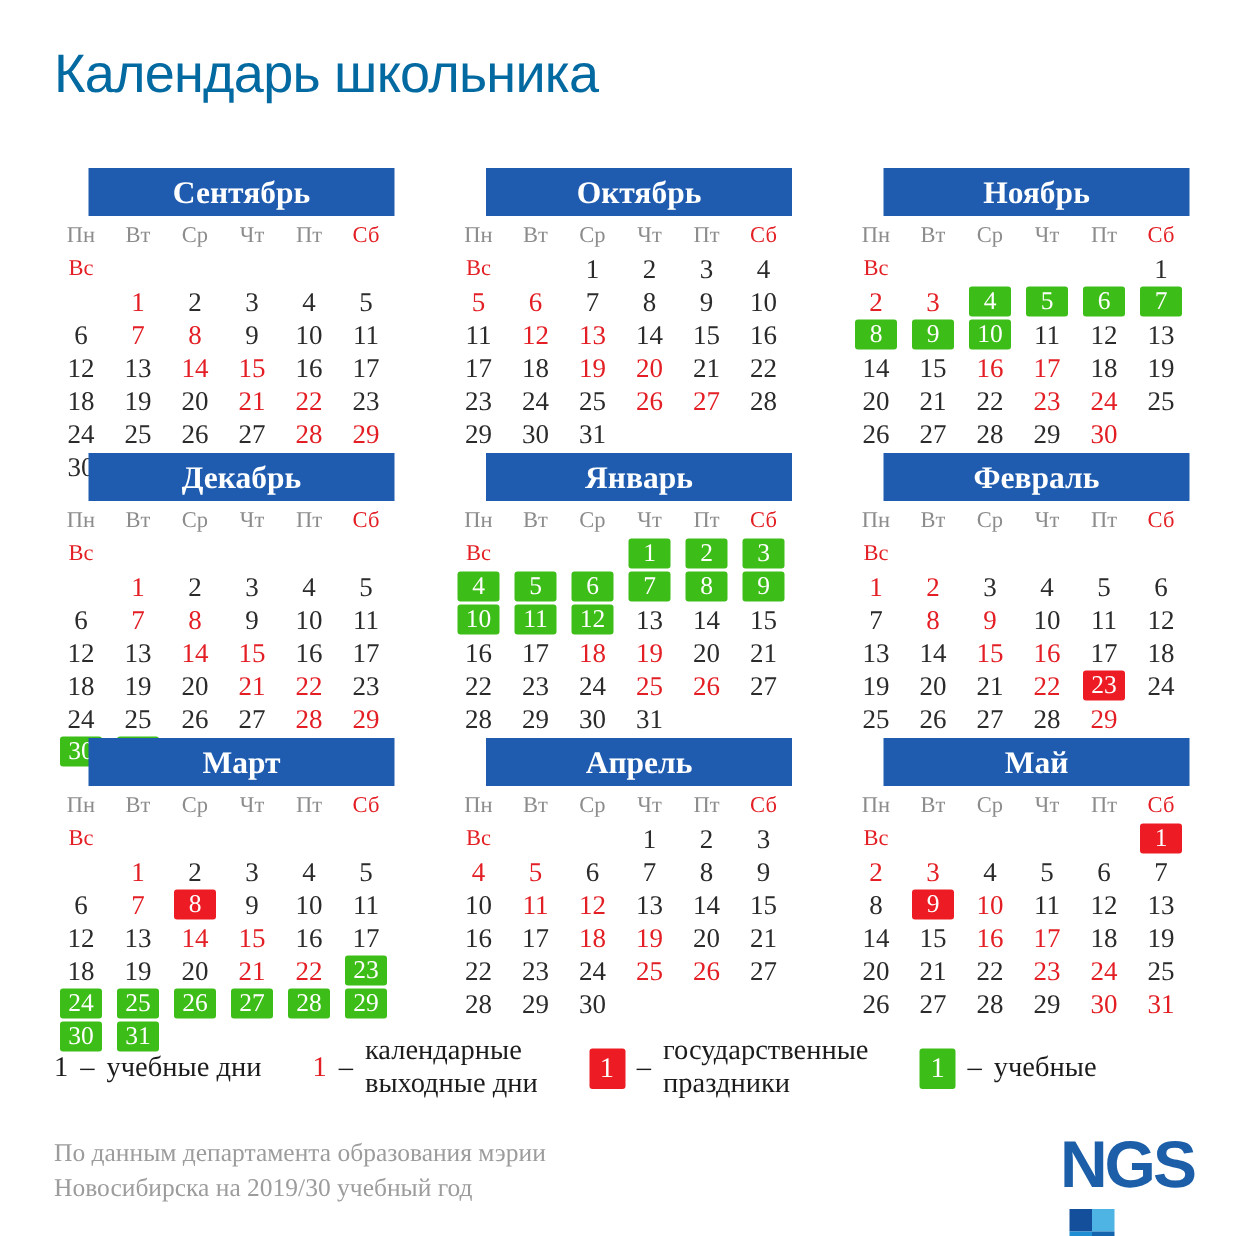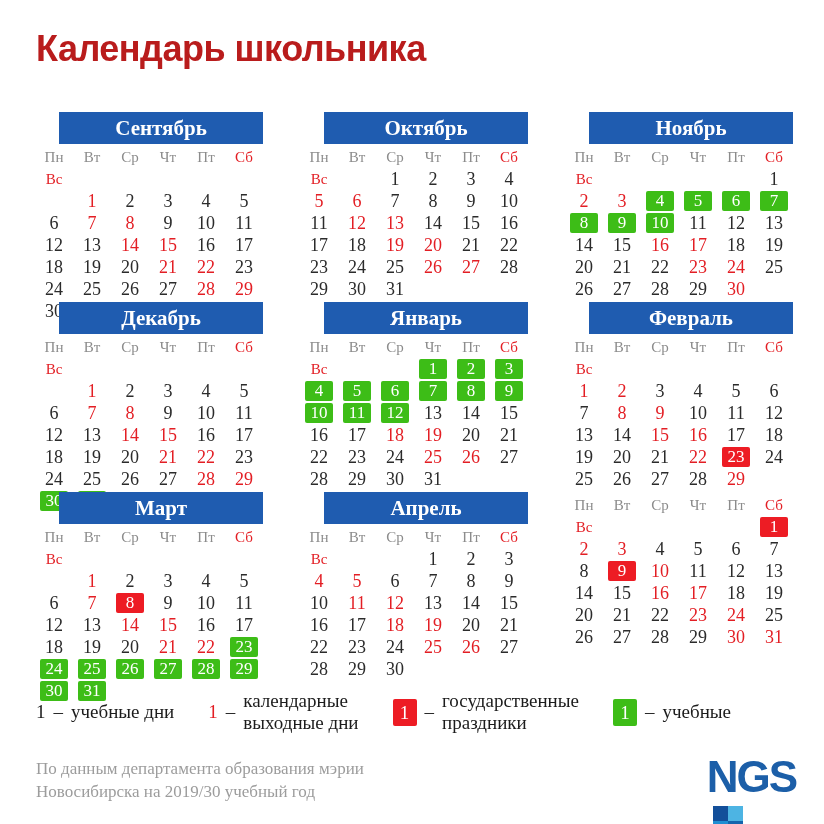--- a/index.html
+++ b/index.html
@@ -2,22 +2,22 @@
 <html><head>
 <meta charset="utf-8">
 <style>
   html, body { margin:0; padding:0; }
   body {
     width:824px; height:824px; background:#ffffff; position:relative;
     font-family:"Liberation Serif", serif; overflow:hidden;
   }
   .page-title {
     position:absolute; left:36px; top:28px;
-    font-family:"Liberation Sans", sans-serif; font-weight:700;
-    font-size:36px; color:#b91c1c; letter-spacing:-0.5px;
+    font-family:"Liberation Sans", sans-serif; font-weight:400;
+    font-size:36px; color:#0369a1; letter-spacing:-0.5px;
   }
   #months {
     position:absolute; left:35px; top:112px;
     display:grid; grid-template-columns:repeat(3,228px);
     grid-template-rows:repeat(3,188px); column-gap:37px; row-gap:2px;
   }
   .month { width:228px; }
   .month-header {
     height:32px; background:#1f5cb0; color:#ffffff; text-align:center;
     font-weight:700; font-size:21px; line-height:32px;margin-left:24px;
@@ -537,20 +537,21 @@
         <span class="cell work">27</span>
         <span class="cell work">28</span>
         <span class="cell work">29</span>
         <span class="cell work">30</span>
         <span class="cell empty"></span>
         <span class="cell empty"></span>
         <span class="cell empty"></span>
       </div>
     </div>
     <div class="month">
+      <div class="month-header">Май</div>
       <div class="month-grid">
         <span class="wd">Пн</span>
         <span class="wd">Вт</span>
         <span class="wd">Ср</span>
         <span class="wd">Чт</span>
         <span class="wd">Пт</span>
         <span class="wd red">Сб</span>
         <span class="wd red">Вс</span>
         <span class="cell empty"></span>
         <span class="cell empty"></span>

